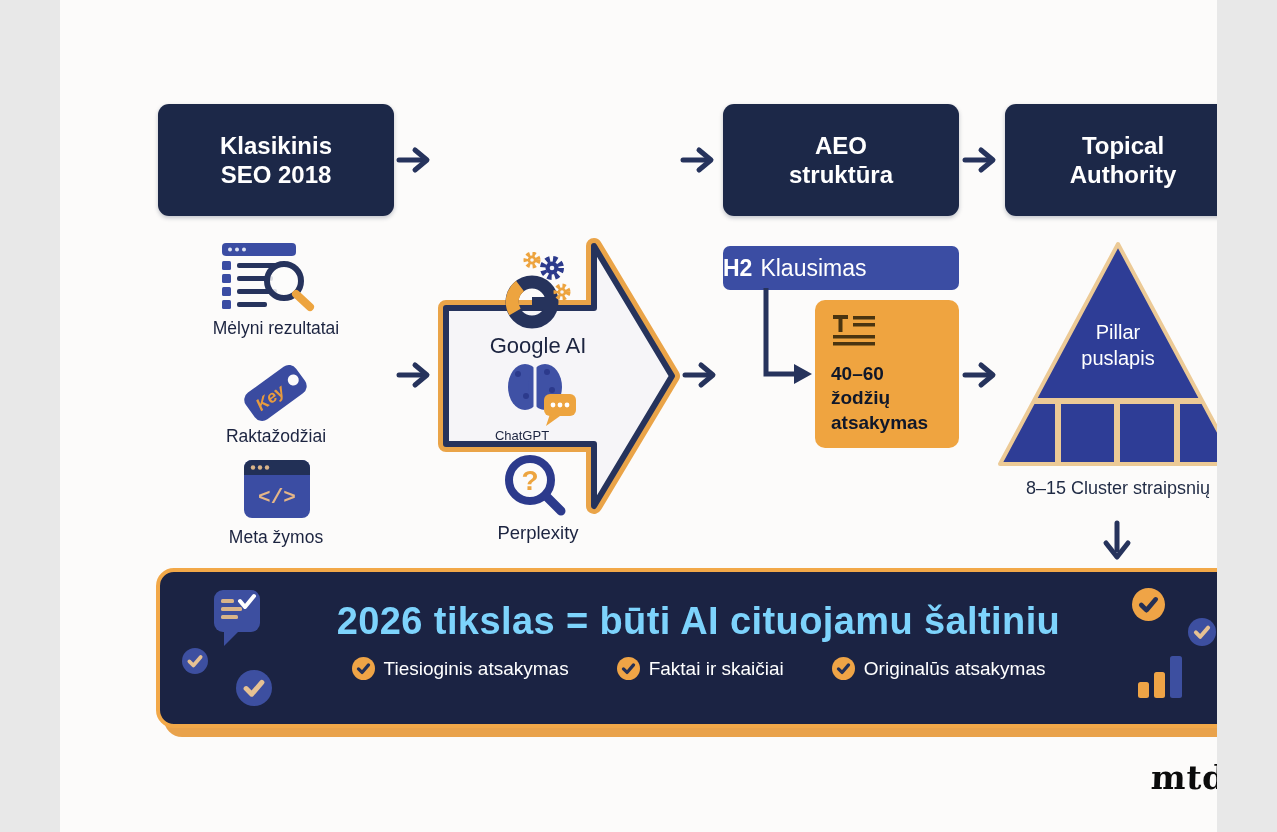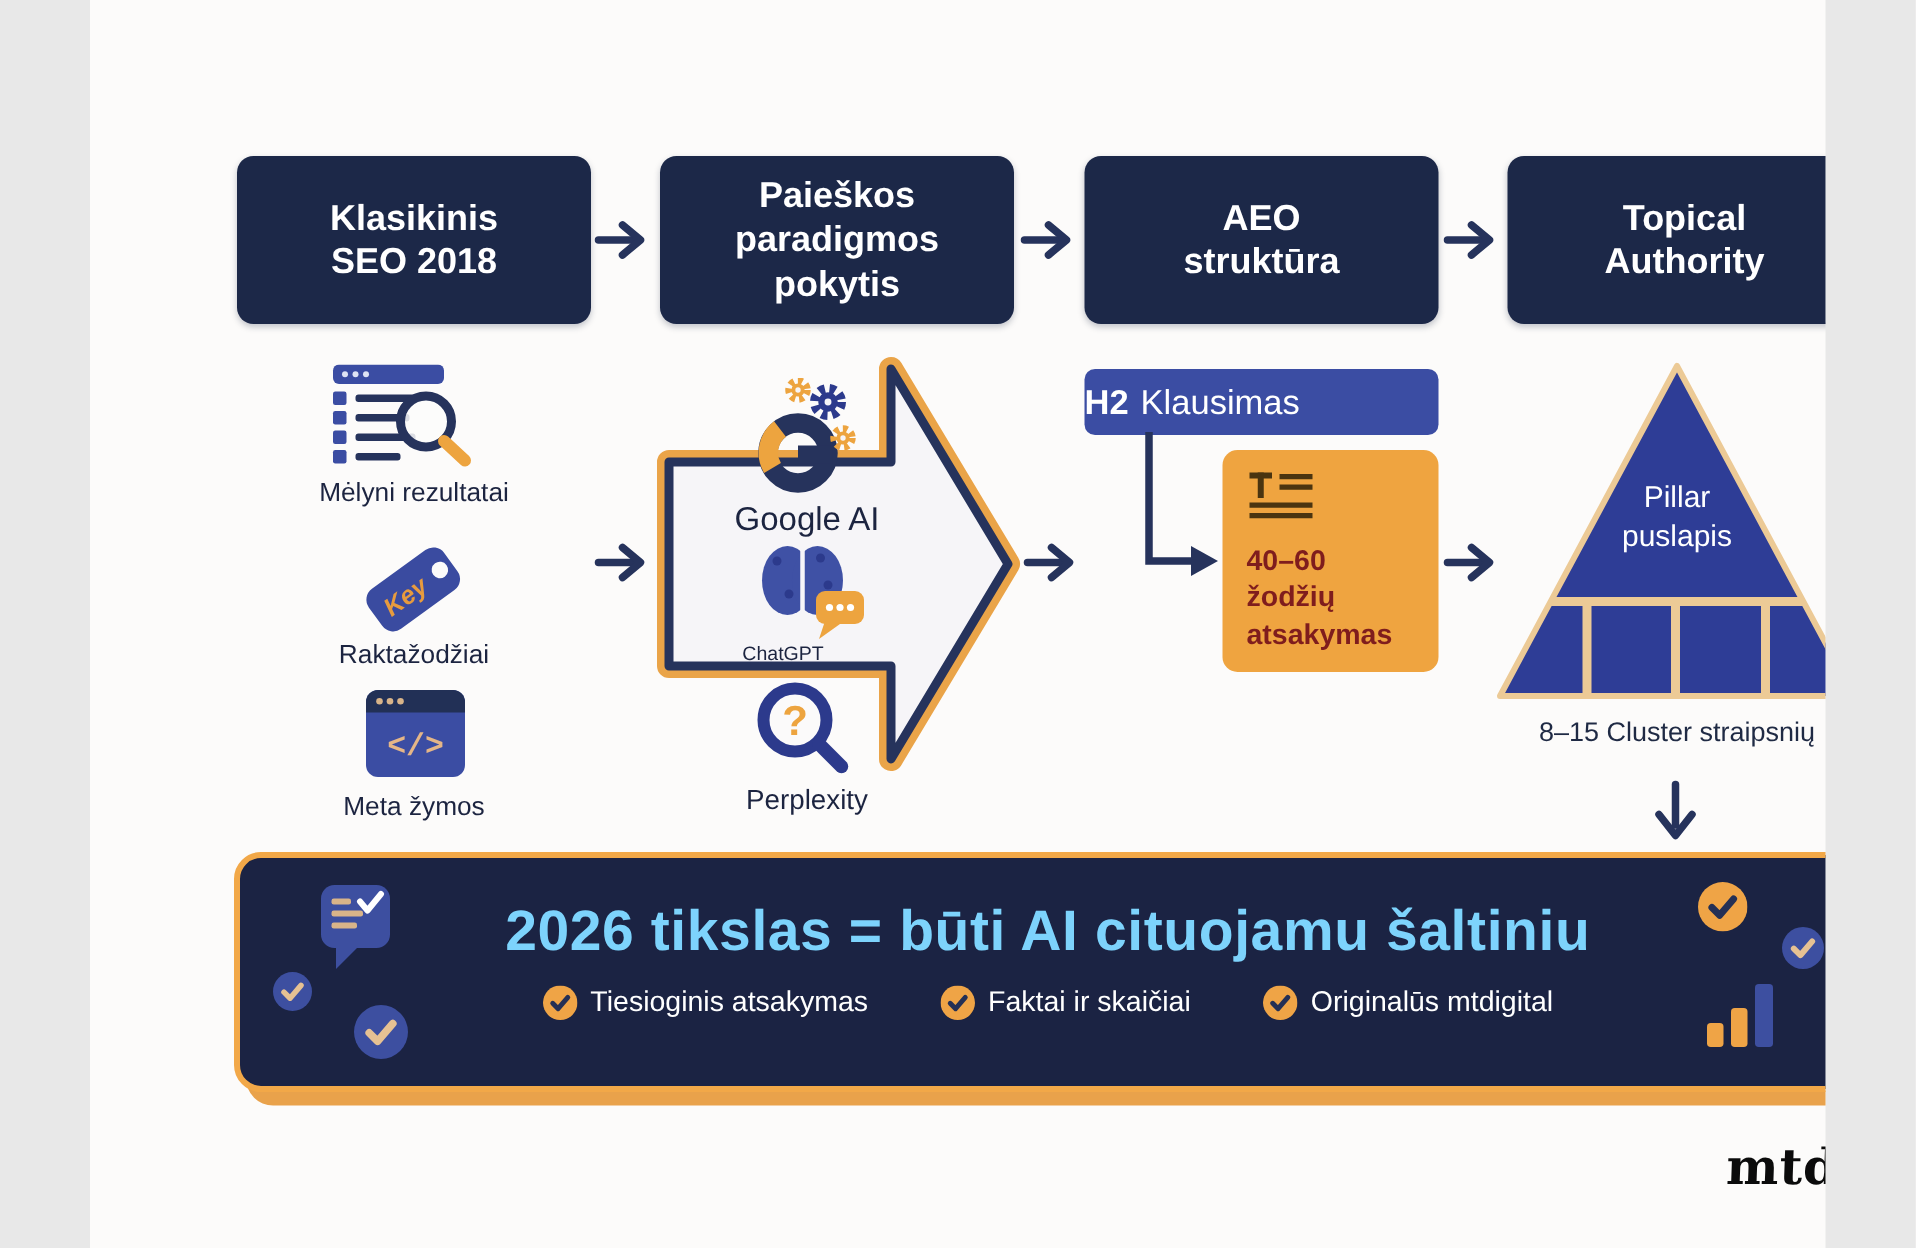--- a/index.html
+++ b/index.html
@@ -30,21 +30,21 @@
     background:#3b4da3;border-radius:7px;color:#fff;
     display:flex;align-items:center;padding-left:0;box-sizing:border-box;
     font-size:23px;gap:8px;
   }
   .h2-box .h2-tag{font-weight:800;}
 
   
   .answer-box{
     position:absolute;left:755px;top:300px;width:144px;height:148px;
     background:#efa440;border-radius:10px;box-sizing:border-box;
-    padding:12px 0 0 16px;color:#7f1d1d;
+    padding:12px 0 0 16px;color:#0f172a;
   }
   .answer-box .answer-text{font-size:19px;font-weight:600;line-height:1.28;margin-top:6px;}
 
   
   .pillar-label{
     position:absolute;left:934px;top:319px;width:248px;text-align:center;
     color:#fff;font-size:20px;line-height:1.3;white-space:pre-line;
   }
   .cluster-label{
     position:absolute;left:908px;top:478px;width:300px;text-align:center;
@@ -73,23 +73,20 @@
     transform:skewX(-2deg);letter-spacing:.5px;
   }
 </style>
 </head>
 <body>
 
 <div id="canvas">
 
   <div class="step-box" style="left:98px">Klasikinis
 SEO 2018</div>
-  <div class="step-box" style="left:380px">Paieškos
-paradigmos
-pokytis</div>
   <div class="step-box" style="left:945px">Topical
 Authority</div>
   <div class="step-box" style="left:663px">AEO
 struktūra</div>
 
   <svg class="flow-arrow" style="left:336px;top:146px" width="38" height="28">
     <path d="M3 14 H27" stroke="#26335c" stroke-width="5" stroke-linecap="round" fill="none"></path>
     <path d="M19 4 L31 14 L19 24" stroke="#26335c" stroke-width="5" stroke-linecap="round" stroke-linejoin="round" fill="none"></path>
   </svg>
   <svg class="flow-arrow" style="left:620px;top:146px" width="38" height="28">
@@ -254,21 +251,21 @@
           <circle cx="16" cy="16" r="16" fill="#efa446"></circle>
           <path d="M9 16.5 L14 21.5 L23 11" stroke="#243055" stroke-width="4.5" fill="none" stroke-linecap="round" stroke-linejoin="round"></path>
         </svg>
         <span>Faktai ir skaičiai</span>
       </div>
       <div class="goal-item">
         <svg width="23" height="23" viewBox="0 0 32 32">
           <circle cx="16" cy="16" r="16" fill="#efa446"></circle>
           <path d="M9 16.5 L14 21.5 L23 11" stroke="#243055" stroke-width="4.5" fill="none" stroke-linecap="round" stroke-linejoin="round"></path>
         </svg>
-        <span>Originalūs mtdigital</span>
+        <span>Originalūs atsakymas</span>
       </div>
     </div>
 
     <svg class="banner-deco" style="left:52px;top:16px" width="50" height="60">
       <rect x="2" y="2" width="46" height="42" rx="9" fill="#3d4fa0"></rect>
       <path d="M12 44 L12 58 L26 44 Z" fill="#3d4fa0"></path>
       <rect x="9" y="11" width="13" height="4" rx="1.5" fill="#d9b489"></rect>
       <rect x="9" y="19" width="21" height="4" rx="1.5" fill="#d9b489"></rect>
       <rect x="9" y="27" width="17" height="4" rx="1.5" fill="#d9b489"></rect>
       <path d="M28 13 L33 19 L42 8" stroke="#ffffff" stroke-width="4" fill="none" stroke-linecap="round" stroke-linejoin="round"></path>

